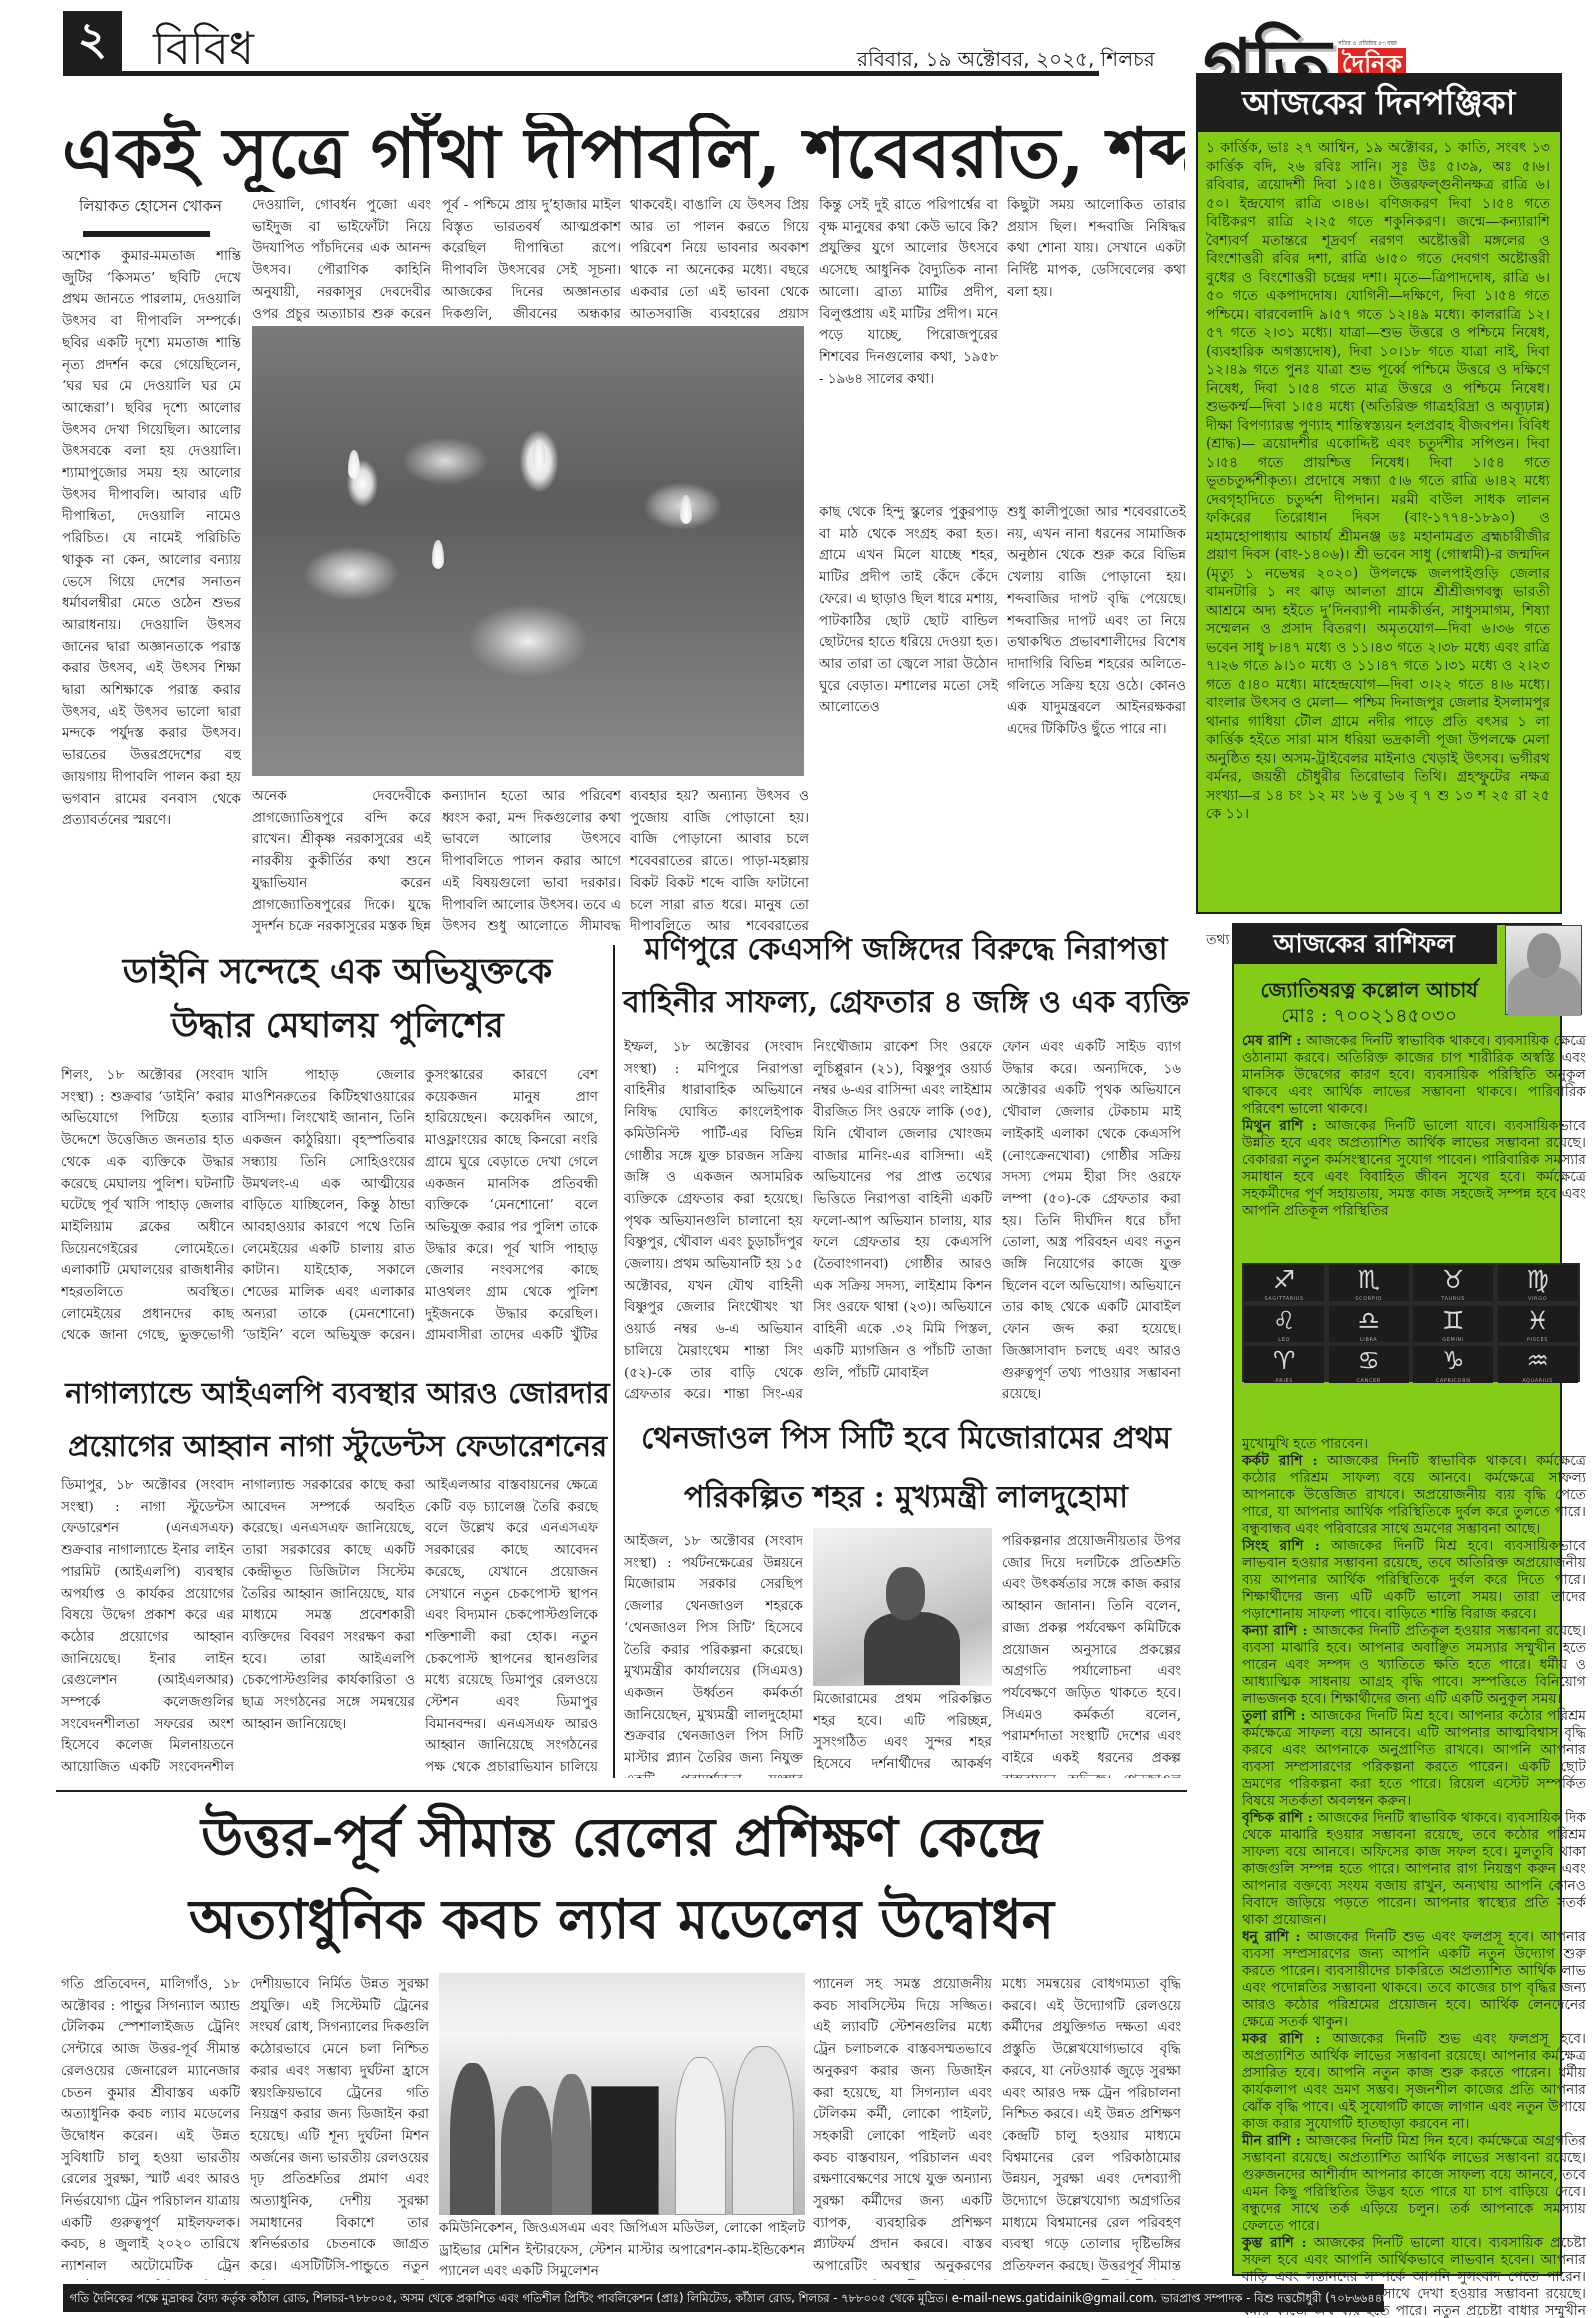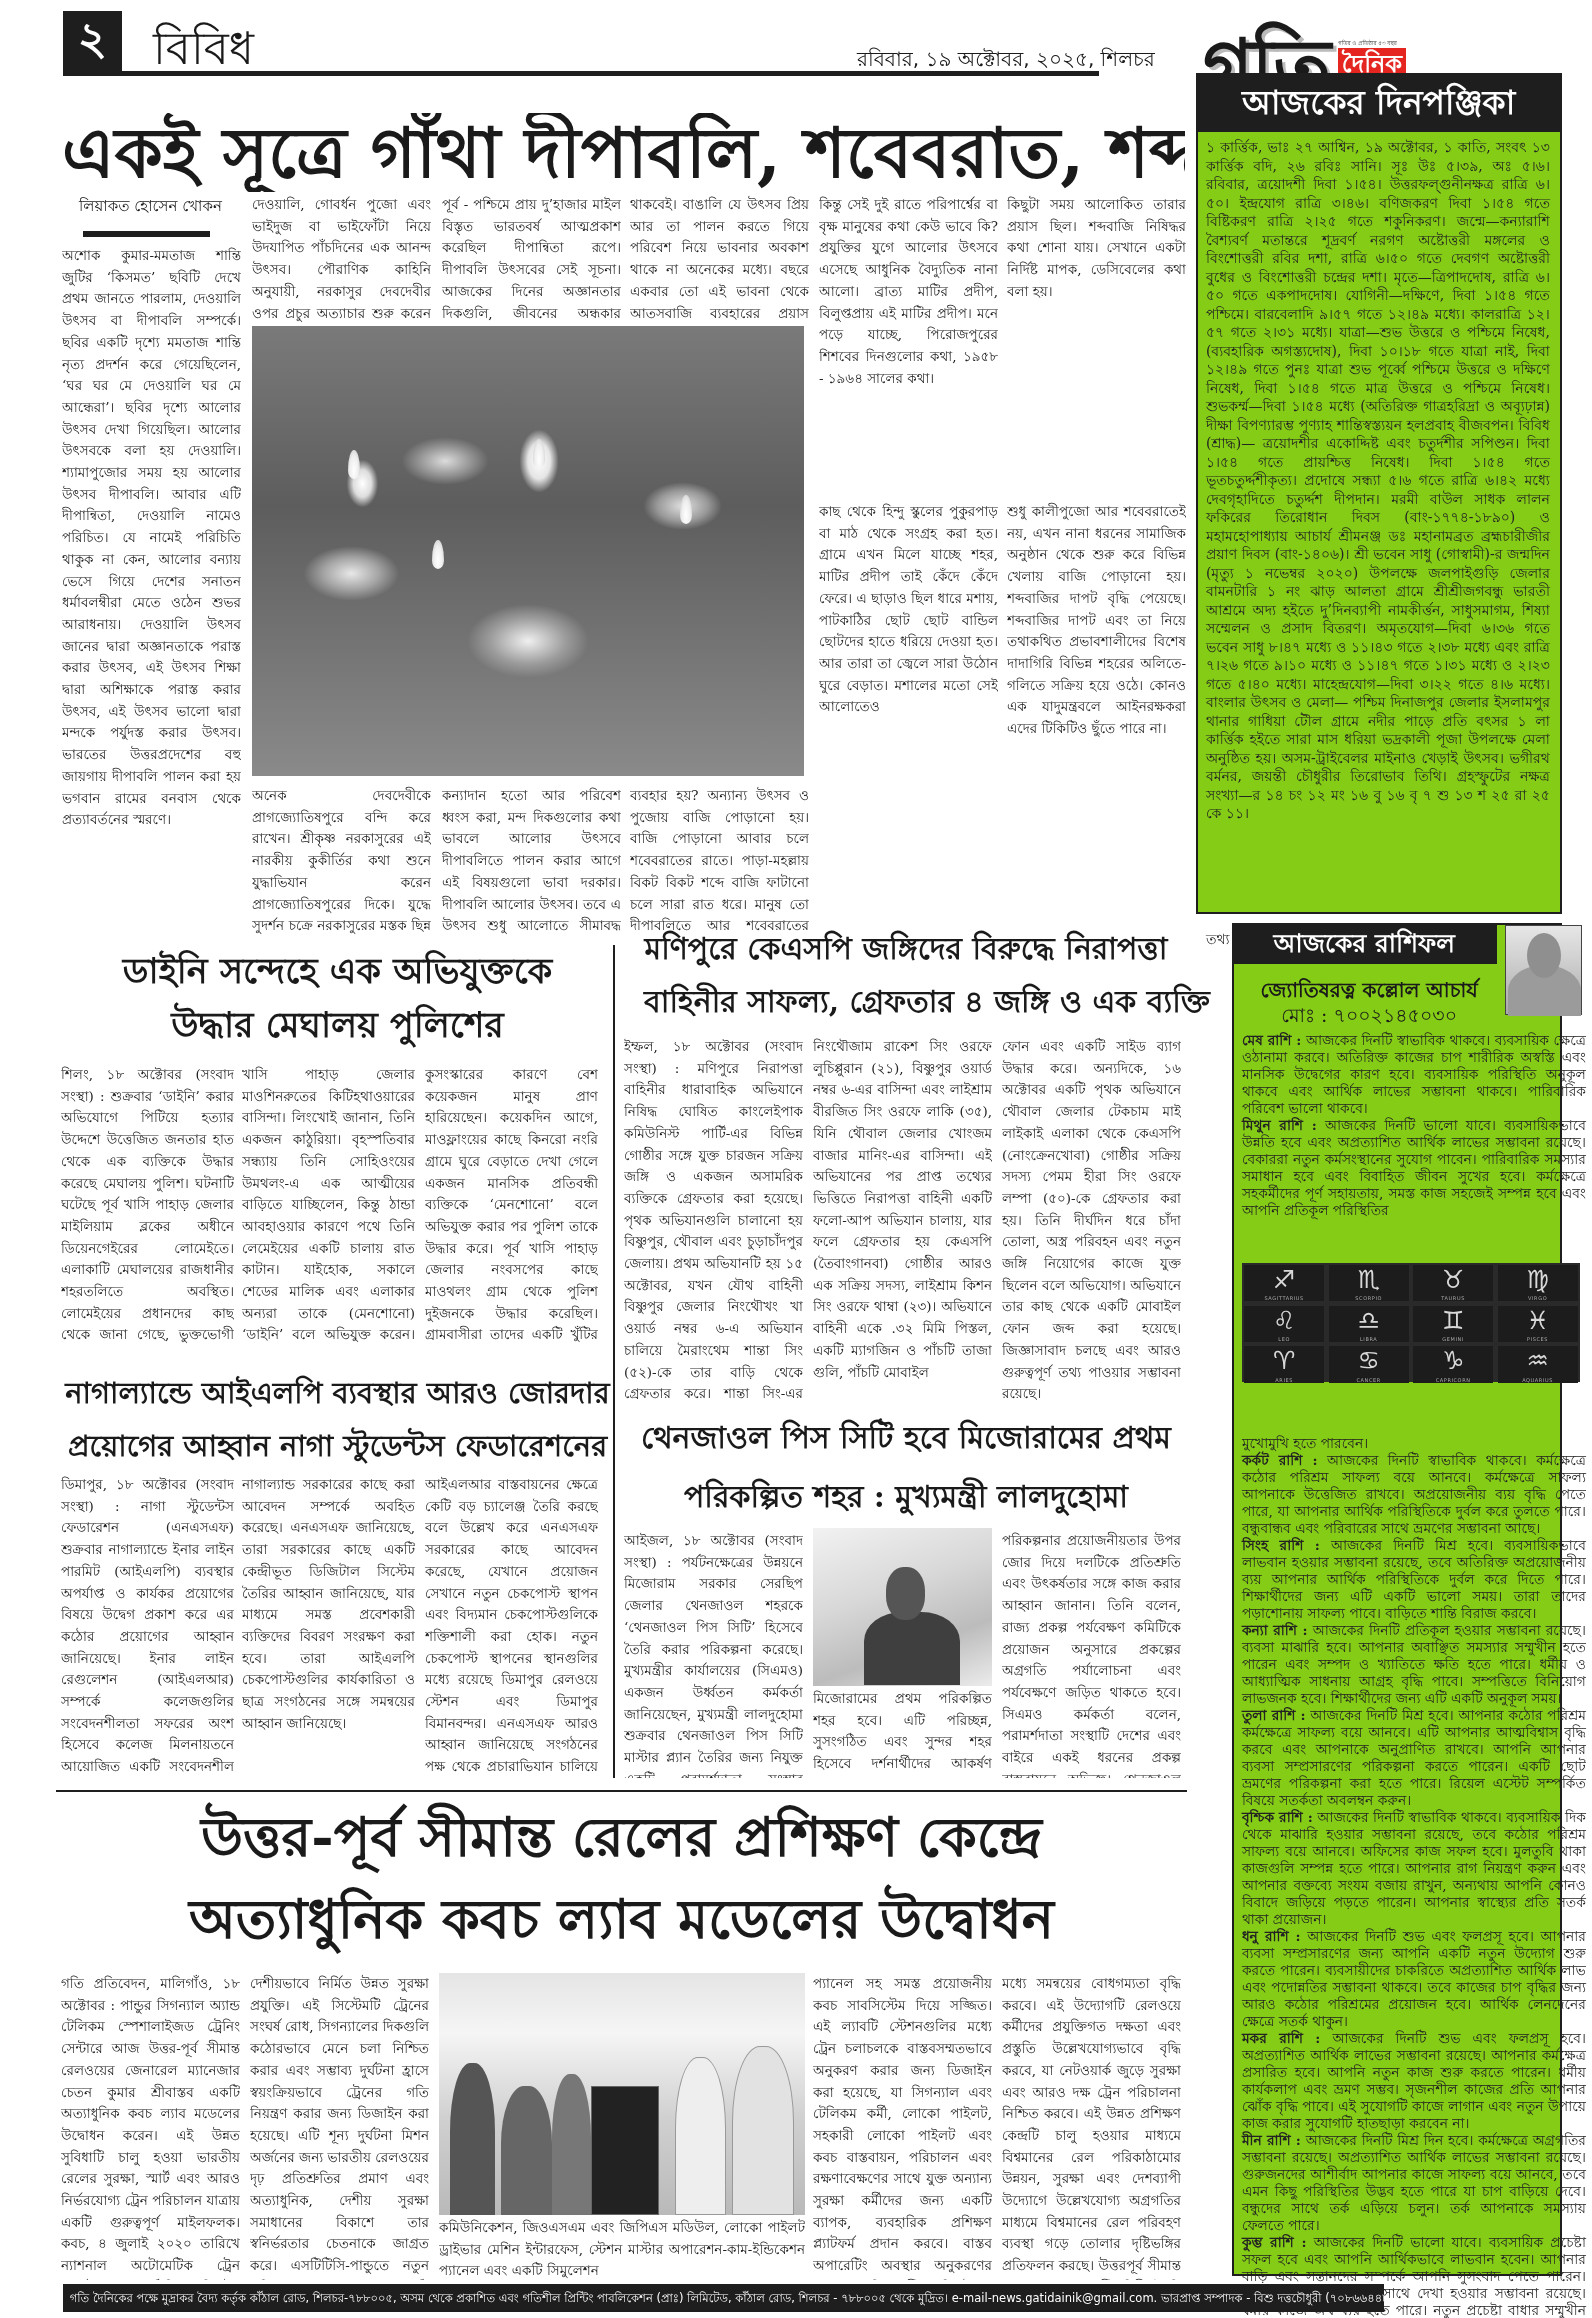--- a/index.html
+++ b/index.html
@@ -118,21 +118,21 @@
   <h2 class="headline" style="left:56px; top:999px; width:563px; height:51px; font-size:35px; line-height:51px;">উদ্ধার মেঘালয় পুলিশের</h2>
   <div class="col" style="left:61px; top:1064px; width:173px; height:281px;">শিলং, ১৮ অক্টোবর (সংবাদ সংস্থা) : শুক্রবার ‘ডাইনি’ করার অভিযোগে পিটিয়ে হত্যার উদ্দেশে উত্তেজিত জনতার হাত থেকে এক ব্যক্তিকে উদ্ধার করেছে মেঘালয় পুলিশ। ঘটনাটি ঘটেছে পূর্ব খাসি পাহাড় জেলার মাইলিয়াম ব্লকের অধীনে ডিয়েনগেইরের লোমেইতে। এলাকাটি মেঘালয়ের রাজধানীর শহরতলিতে অবস্থিত। লোমেইয়ের প্রধানদের কাছ থেকে জানা গেছে, ভুক্তভোগী ব্যক্তি (মেনশোনো) ‘ডাইনি’ বলে উদ্ধারকৃত ব্যক্তির নাম নিকোলাস লিংখোই (৩৯), পশ্চিম</div>
   <div class="col" style="left:242px; top:1064px; width:173px; height:281px;">খাসি পাহাড় জেলার মাওশিনরুতের কিটিহথাওয়ারের বাসিন্দা। লিংখোই জানান, তিনি একজন কাঠুরিয়া। বৃহস্পতিবার সন্ধ্যায় তিনি সোহিওংয়ের উমথলং-এ এক আত্মীয়ের বাড়িতে যাচ্ছিলেন, কিন্তু ঠান্ডা আবহাওয়ার কারণে পথে তিনি লেমেইয়ের একটি চালায় রাত কাটান। যাইহোক, সকালে শেডের মালিক এবং এলাকার অন্যরা তাকে (মেনশোনো) ‘ডাইনি’ বলে অভিযুক্ত করেন। ২০১৩ সাল থেকে ‘মেনশোনো’ খাসি পাহাড়ে একটি প্রাচীন কুসংস্কারপূর্ণ বিশ্বাস। বছরের পর বছর ধরে এই</div>
   <div class="col" style="left:425px; top:1064px; width:173px; height:281px;">কুসংস্কারের কারণে বেশ কয়েকজন মানুষ প্রাণ হারিয়েছেন। কয়েকদিন আগে, মাওফ্লাংয়ের কাছে কিনরো নংরি গ্রামে ঘুরে বেড়াতে দেখা গেলে একজন মানসিক প্রতিবন্ধী ব্যক্তিকে ‘মেনশোনো’ বলে অভিযুক্ত করার পর পুলিশ তাকে উদ্ধার করে। পূর্ব খাসি পাহাড় জেলার নংবসপের কাছে মাওথলং গ্রাম থেকে পুলিশ দুইজনকে উদ্ধার করেছিল। গ্রামবাসীরা তাদের একটি খুঁটির সাথে বেঁধে রাখেন। হত্যা করা হয়েছিল।</div>
 </article>
 
 <div class="vrule" style="left:613px; top:945px; height:833px;"></div>
 
 <article>
   <h2 class="headline" style="left:619px; top:923px; width:574px; height:51px; font-size:30px; line-height:51px;">মণিপুরে কেএসপি জঙ্গিদের বিরুদ্ধে নিরাপত্তা</h2>
-  <h2 class="headline" style="left:640px; top:976px; width:574px; height:51px; font-size:30px; line-height:51px;">বাহিনীর সাফল্য, গ্রেফতার ৪ জঙ্গি ও এক ব্যক্তি</h2>
+  <h2 class="headline" style="left:619px; top:976px; width:574px; height:51px; font-size:30px; line-height:51px;">বাহিনীর সাফল্য, গ্রেফতার ৪ জঙ্গি ও এক ব্যক্তি</h2>
   <div class="col" style="left:624px; top:1036px; width:179px; height:371px;">ইম্ফল, ১৮ অক্টোবর (সংবাদ সংস্থা) : মণিপুরে নিরাপত্তা বাহিনীর ধারাবাহিক অভিযানে নিষিদ্ধ ঘোষিত কাংলেইপাক কমিউনিস্ট পার্টি-এর বিভিন্ন গোষ্ঠীর সঙ্গে যুক্ত চারজন সক্রিয় জঙ্গি ও একজন অসামরিক ব্যক্তিকে গ্রেফতার করা হয়েছে। পৃথক অভিযানগুলি চালানো হয় বিষ্ণুপুর, থৌবাল এবং চুড়াচাঁদপুর জেলায়। প্রথম অভিযানটি হয় ১৫ অক্টোবর, যখন যৌথ বাহিনী বিষ্ণুপুর জেলার নিংথৌখং খা ওয়ার্ড নম্বর ৬-এ অভিযান চালিয়ে মৈরাংথেম শান্তা সিং (৫২)-কে তার বাড়ি থেকে গ্রেফতার করে। শান্তা সিং-এর বিরুদ্ধে কেসিপি (তৈবাংগানবা) গোষ্ঠীর জঙ্গিদের আশ্রয় দেওয়ার অভিযোগ রয়েছে। একই জায়গা থেকে ধরা পড়ে ওই গোষ্ঠীর দুই সক্রিয় সদস্য-</div>
   <div class="col" style="left:813px; top:1036px; width:179px; height:371px;">নিংথৌজাম রাকেশ সিং ওরফে লুচিপ্পুরান (২১), বিষ্ণুপুর ওয়ার্ড নম্বর ৬-এর বাসিন্দা এবং লাইশ্রাম বীরজিত সিং ওরফে লাকি (৩৫), যিনি থৌবাল জেলার খোংজম বাজার মানিং-এর বাসিন্দা। এই অভিযানের পর প্রাপ্ত তথ্যের ভিত্তিতে নিরাপত্তা বাহিনী একটি ফলো-আপ অভিযান চালায়, যার ফলে গ্রেফতার হয় কেএসপি (তৈবাংগানবা) গোষ্ঠীর আরও এক সক্রিয় সদস্য, লাইশ্রাম কিশন সিং ওরফে থাম্বা (২৩)। অভিযানে বাহিনী একে .৩২ মিমি পিস্তল, একটি ম্যাগজিন ও পাঁচটি তাজা গুলি, পাঁচটি মোবাইল</div>
   <div class="col" style="left:1002px; top:1036px; width:179px; height:371px;">ফোন এবং একটি সাইড ব্যাগ উদ্ধার করে। অন্যদিকে, ১৬ অক্টোবর একটি পৃথক অভিযানে থৌবাল জেলার টেকচাম মাই লাইকাই এলাকা থেকে কেএসপি (নোংক্রেনখোবা) গোষ্ঠীর সক্রিয় সদস্য পেমম হীরা সিং ওরফে লম্পা (৫০)-কে গ্রেফতার করা হয়। তিনি দীর্ঘদিন ধরে চাঁদা তোলা, অস্ত্র পরিবহন এবং নতুন জঙ্গি নিয়োগের কাজে যুক্ত ছিলেন বলে অভিযোগ। অভিযানে তার কাছ থেকে একটি মোবাইল ফোন জব্দ করা হয়েছে। জিজ্ঞাসাবাদ চলছে এবং আরও গুরুত্বপূর্ণ তথ্য পাওয়ার সম্ভাবনা রয়েছে।</div>
 </article>
 
 <article>
   <h2 class="headline" style="left:56px; top:1368px; width:563px; height:51px; font-size:29px; line-height:51px;">নাগাল্যান্ডে আইএলপি ব্যবস্থার আরও জোরদার</h2>
   <h2 class="headline" style="left:56px; top:1421px; width:563px; height:51px; font-size:29px; line-height:51px;">প্রয়োগের আহ্বান নাগা স্টুডেন্টস ফেডারেশনের</h2>
   <div class="col" style="left:61px; top:1474px; width:173px; height:304px;">ডিমাপুর, ১৮ অক্টোবর (সংবাদ সংস্থা) : নাগা স্টুডেন্টস ফেডারেশন (এনএসএফ) শুক্রবার নাগাল্যান্ডে ইনার লাইন পারমিট (আইএলপি) ব্যবস্থার অপর্যাপ্ত ও কার্যকর প্রয়োগের বিষয়ে উদ্বেগ প্রকাশ করে এর কঠোর প্রয়োগের আহ্বান জানিয়েছে। ইনার লাইন রেগুলেশন (আইএলআর) সম্পর্কে কলেজগুলির সংবেদনশীলতা সফরের অংশ হিসেবে কলেজ মিলনায়তনে আয়োজিত একটি সংবেদনশীল কর্মসূচিতে ফেডারেশন জোতসোমা কোহিমা বিজ্ঞান কলেজের ছাত্রছাত্রীদের আইএলপি ব্যবস্থার অপর্যাপ্ত এবং কার্যকর প্রয়োগের জন্য সামঞ্জস্যপূর্ণ</div>
   <div class="col" style="left:242px; top:1474px; width:173px; height:304px;">নাগাল্যান্ড সরকারের কাছে করা আবেদন সম্পর্কে অবহিত করেছে। এনএসএফ জানিয়েছে, তারা সরকারের কাছে একটি কেন্দ্রীভূত ডিজিটাল সিস্টেম তৈরির আহ্বান জানিয়েছে, যার মাধ্যমে সমস্ত প্রবেশকারী ব্যক্তিদের বিবরণ সংরক্ষণ করা হবে। তারা আইএলপি চেকপোস্টগুলির কার্যকারিতা ও ছাত্র সংগঠনের সঙ্গে সমন্বয়ের আহ্বান জানিয়েছে।</div>

